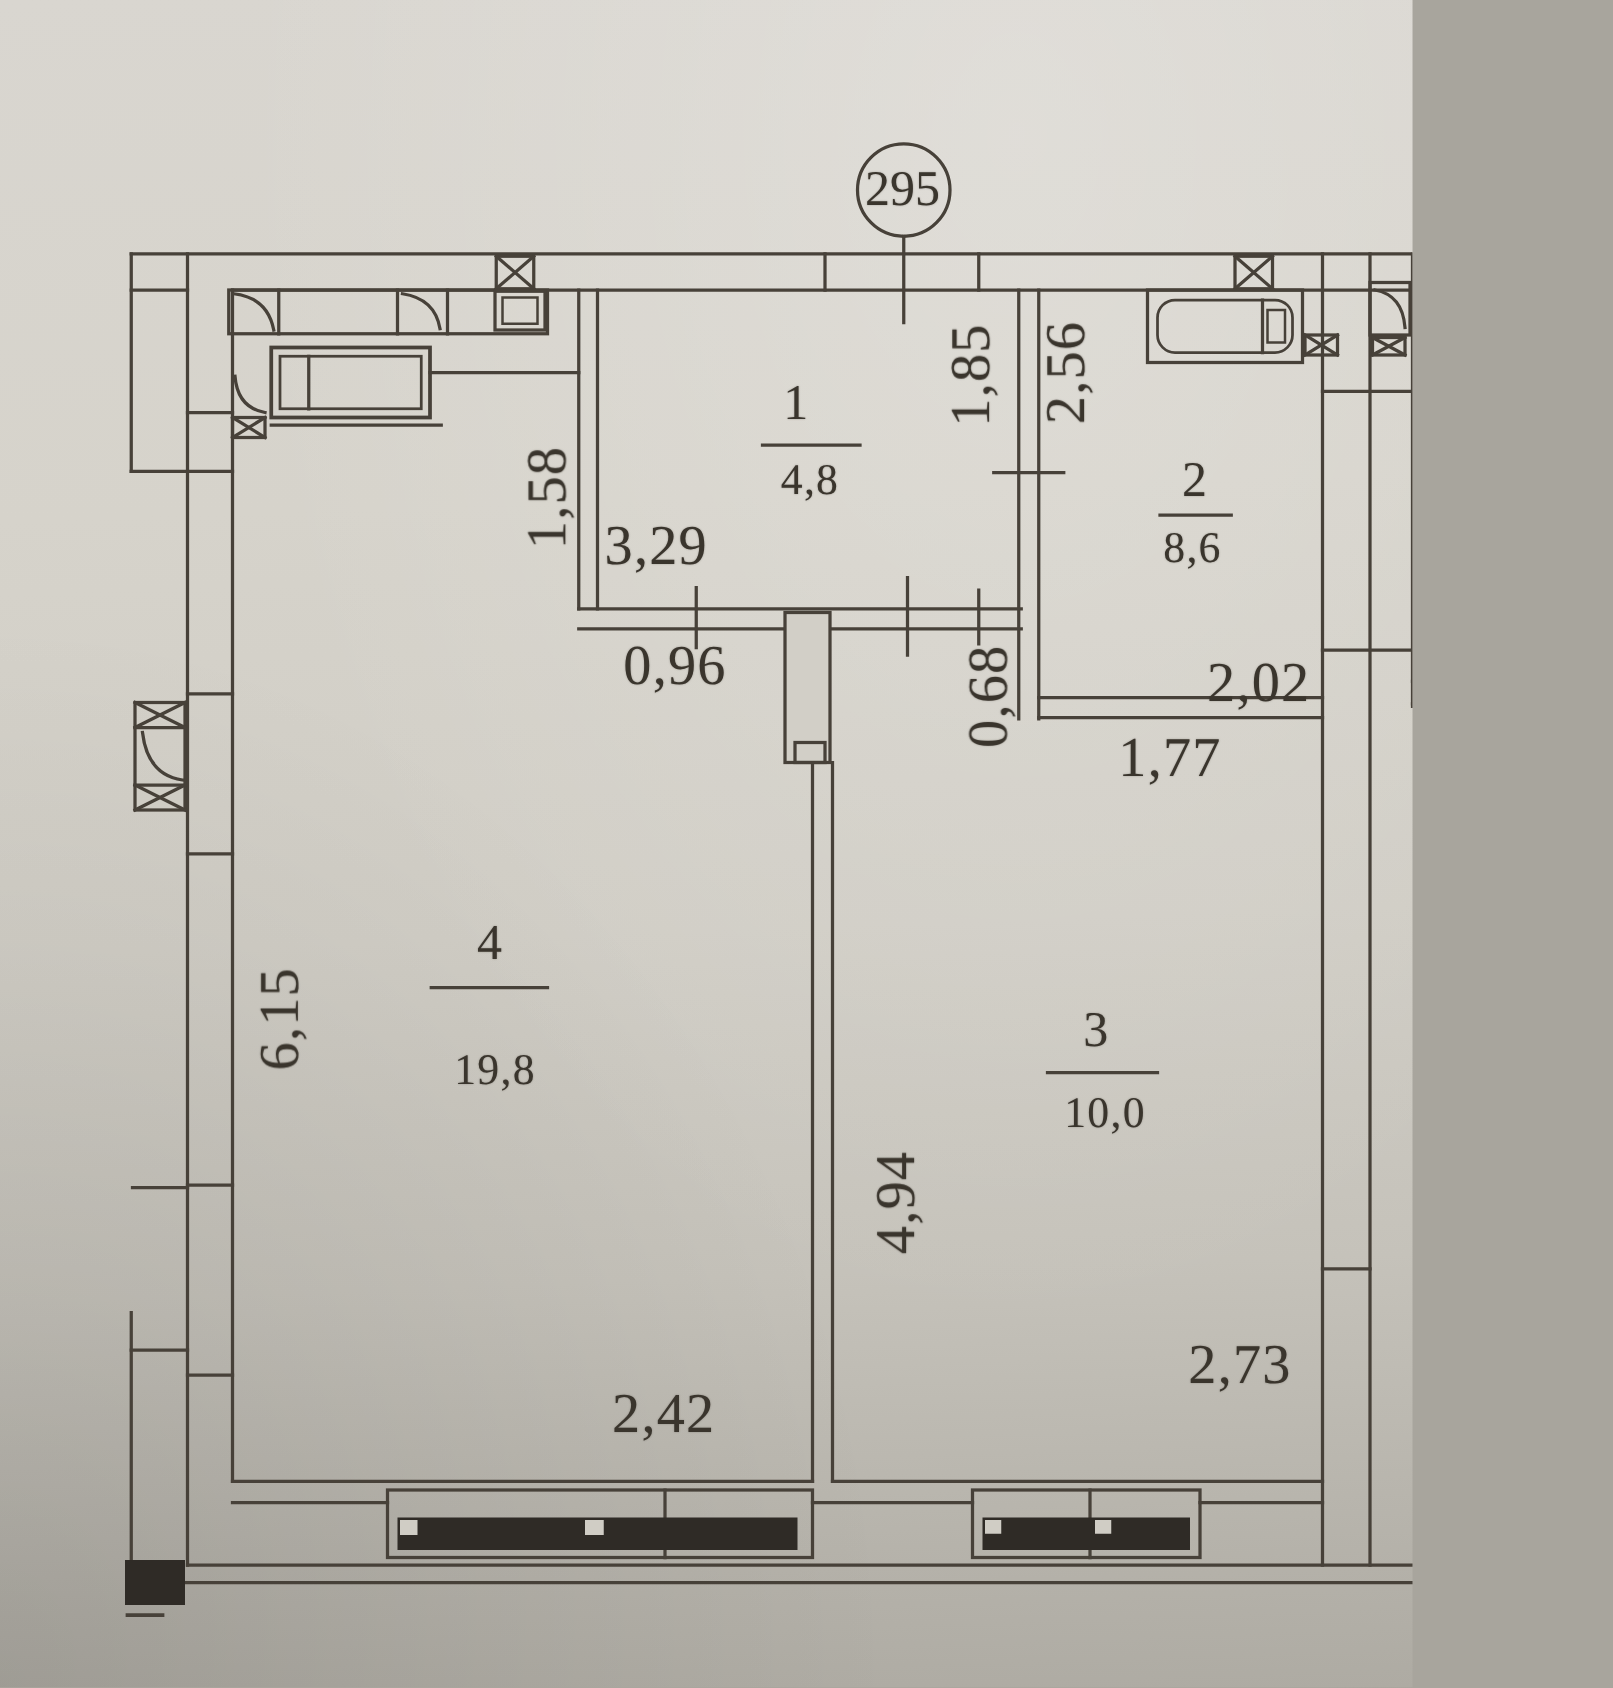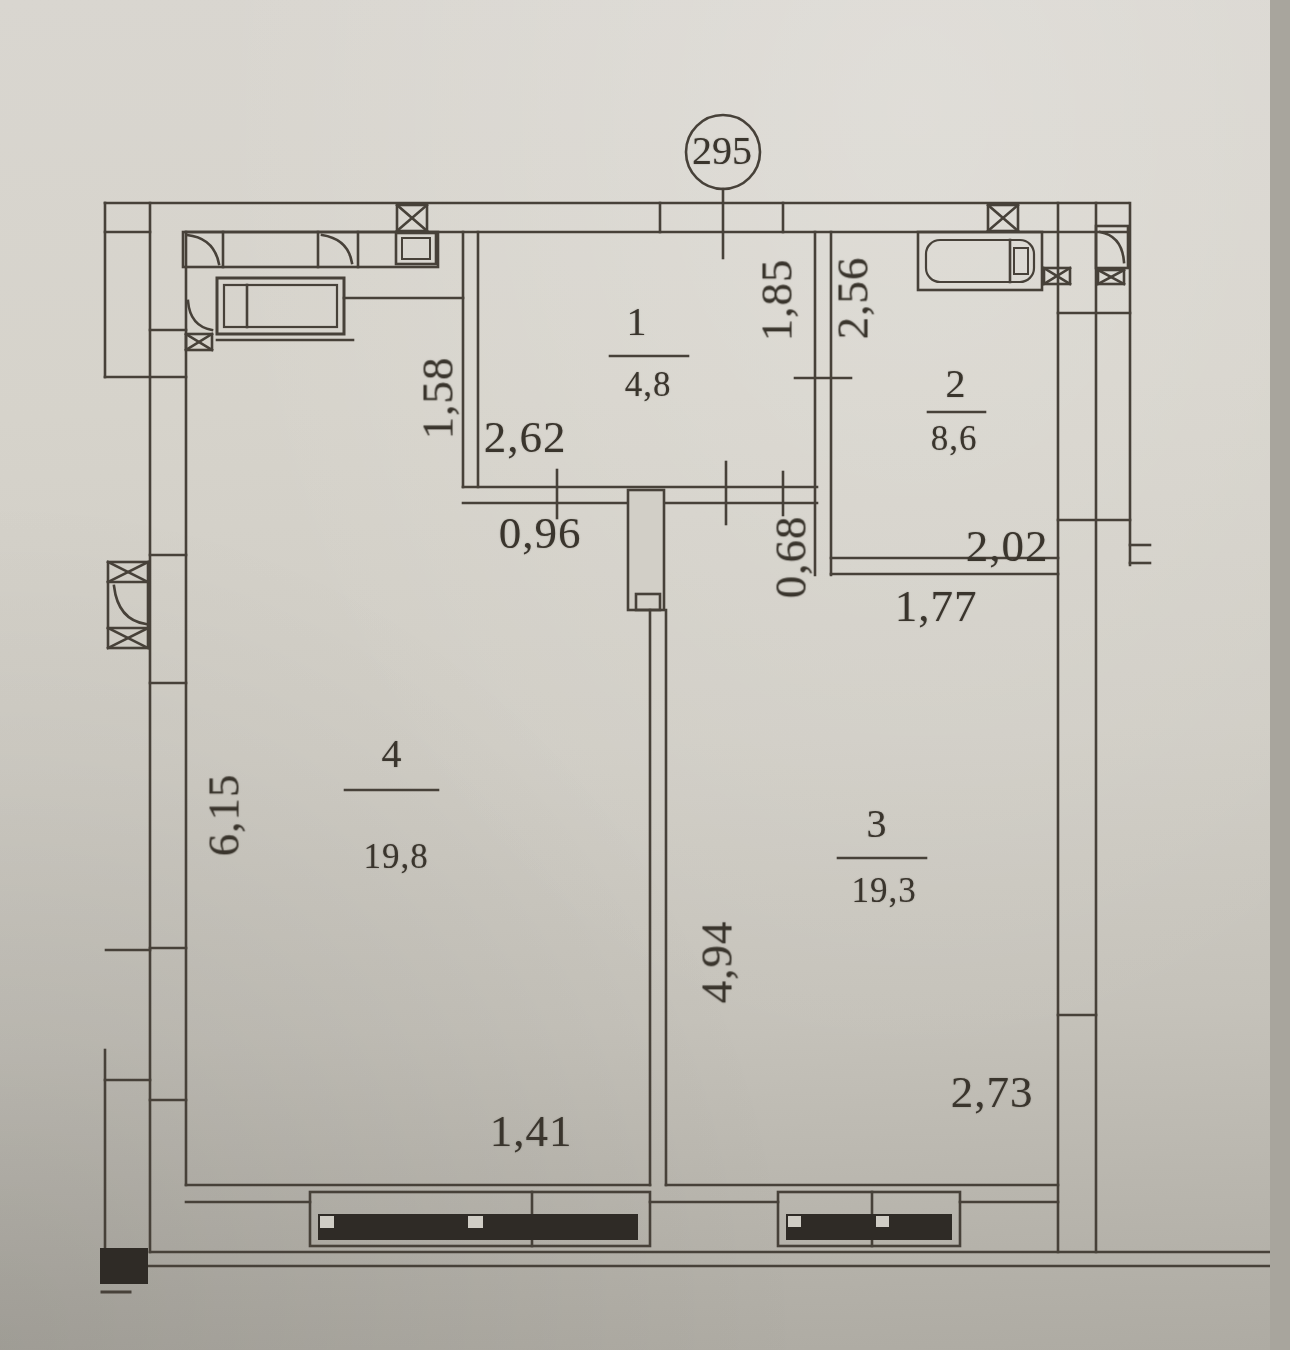--- a/index.html
+++ b/index.html
@@ -1,17 +1,17 @@
 <!DOCTYPE html>
 <html><head>
 <meta charset="utf-8">
 <style>
   html,body{margin:0;padding:0;background:#a8a59d;}
   .page{
-    position:relative;width:1270px;height:1350px;overflow:hidden;
+    position:relative;width:1130px;height:1350px;overflow:hidden;
     background-image:
       radial-gradient(ellipse at 72% 8%, rgba(255,255,255,0.20), rgba(255,255,255,0) 55%),
       radial-gradient(ellipse at 0% 100%, rgba(0,0,0,0.10), rgba(0,0,0,0) 45%),
       linear-gradient(178deg,#d9d6d0 0%,#d6d3cb 30%,#d0cdc5 55%,#c5c2ba 75%,#b4b1a9 93%,#aeaba3 100%);
     font-family:"Liberation Serif", serif;
   }
   .plan-svg{position:absolute;left:0;top:0;filter:blur(0.4px);}
   .lbl{
     position:absolute;color:#3a352d;white-space:nowrap;
     transform:translate(-50%,-50%);letter-spacing:1px;line-height:1;
@@ -177,31 +177,31 @@
 
   <span class="lbl axis" style="left:722px;top:151px;">295</span>
 
   <span class="lbl rnum" style="left:637px;top:322px;">1</span>
   <span class="lbl rarea" style="left:648px;top:384px;">4,8</span>
 
   <span class="lbl rnum" style="left:956px;top:384px;">2</span>
   <span class="lbl rarea" style="left:954px;top:438px;">8,6</span>
 
   <span class="lbl rnum" style="left:877px;top:824px;">3</span>
-  <span class="lbl rarea" style="left:884px;top:890px;">19,3</span>
+  <span class="lbl rarea" style="left:884px;top:890px;">10,0</span>
 
   <span class="lbl rnum" style="left:392px;top:754px;">4</span>
   <span class="lbl rarea" style="left:396px;top:856px;text-align:center;">19,8</span>
 
-  <span class="lbl dim" style="left:525px;top:437px;">2,62</span>
+  <span class="lbl dim" style="left:525px;top:437px;">3,29</span>
   <span class="lbl dim" style="left:540px;top:533px;">0,96</span>
   <span class="lbl dim vert" style="left:438px;top:398px;">1,58</span>
   <span class="lbl dim vert" style="left:777px;top:300px;">1,85</span>
   <span class="lbl dim vert" style="left:853px;top:298px;">2,56</span>
   <span class="lbl dim vert" style="left:791px;top:557px;">0,68</span>
   <span class="lbl dim" style="left:1007px;top:530px;margin-top:16px;">2,02</span>
   <span class="lbl dim" style="left:936px;top:606px;">1,77</span>
   <span class="lbl dim vert" style="left:224px;top:815px;">6,15</span>
   <span class="lbl dim vert" style="left:717px;top:962px;">4,94</span>
-  <span class="lbl dim" style="left:531px;top:1131px;">1,41</span>
+  <span class="lbl dim" style="left:531px;top:1131px;">2,42</span>
   <span class="lbl dim" style="left:992px;top:1092px;">2,73</span>
 
 </div>
 
 </body></html>

